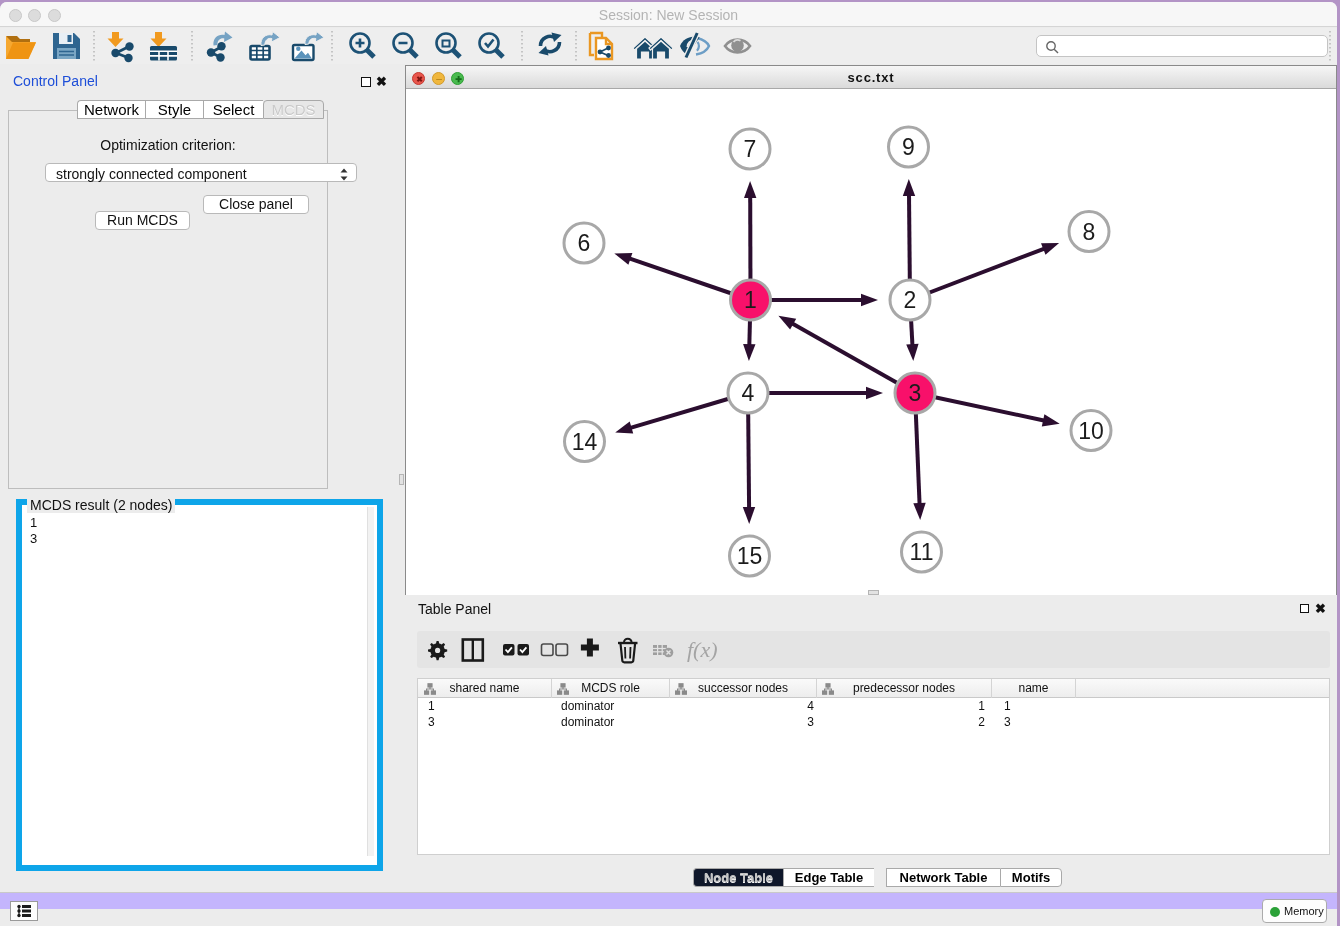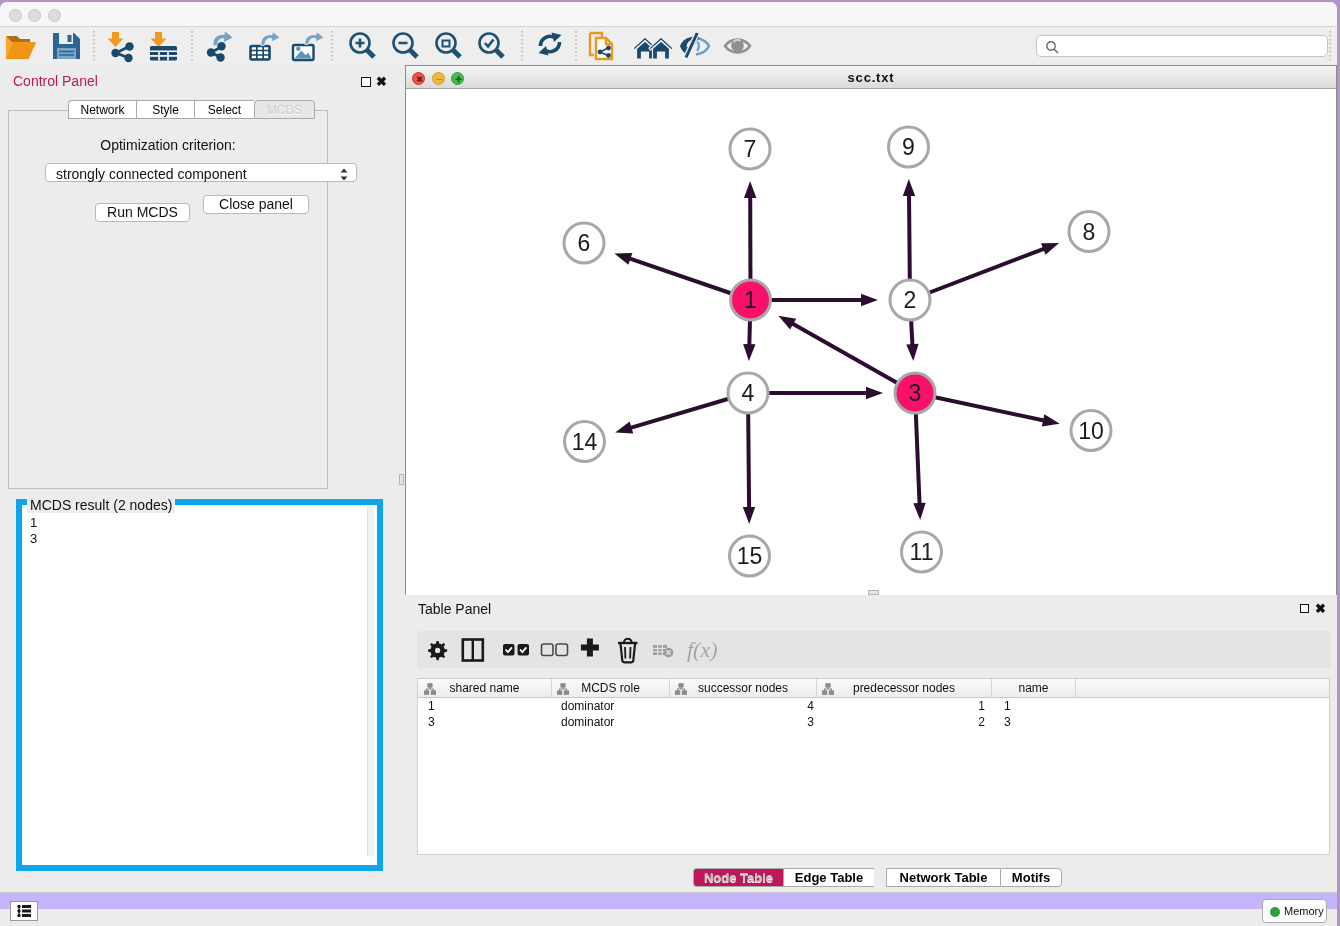--- a/index.html
+++ b/index.html
@@ -6,24 +6,24 @@
 html,body { width:1340px; height:926px; overflow:hidden; }
 body { font-family:"Liberation Sans", sans-serif; background:#b394c6; position:relative; }
 .win { position:absolute; left:0; top:2px; width:1337px; height:924px; background:#ececec; border-radius:7px 7px 0 0; overflow:hidden; }
 .titlebar { position:absolute; left:0; top:0; width:100%; height:25px; background:#f7f7f7; border-bottom:1px solid #d5d5d5; }
 .tl { position:absolute; top:7px; width:13px; height:13px; border-radius:50%; background:#dcdcdc; border:1px solid #c8c8c8; }
 .title { position:absolute; top:5px; left:0; width:100%; text-align:center; font-size:14px; color:#b4b4b4; }
 .toolbar { position:absolute; left:0; top:26px; width:100%; height:36px; background:#eeeeee; }
 .searchbox { position:absolute; left:1036px; top:7px; width:292px; height:22px; background:#fff; border:1px solid #c4c4c4; border-radius:5px; }
 
 
-.cp-head { position:absolute; left:13px; top:71px; font-size:14px; color:#be185d; }
+.cp-head { position:absolute; left:13px; top:71px; font-size:14px; color:#1d4ed8; }
 .cp-float { position:absolute; left:361px; top:75px; width:10px; height:10px; border:1.5px solid #111; background:#fff; }
 .cp-close { position:absolute; left:376px; top:72px; font-size:13px; color:#111; font-weight:bold; }
-.tabs { position:absolute; left:68px; top:98px; height:19px; display:flex; font-size:12px; z-index:5; }
+.tabs { position:absolute; left:77px; top:98px; height:19px; display:flex; font-size:15px; z-index:5; }
 .tab { background:#fff; border:1px solid #a9a9a9; border-right:none; color:#000; height:19px; line-height:18px; text-align:center; }
 .tab.last { border-right:1px solid #a9a9a9; border-radius:0 4px 0 0; border-left:1px solid #a9a9a9;}
 .tab.first { border-radius:4px 0 0 0; }
 .tab.sel { background:#e7e7e7; color:#c9c9c9; text-shadow:0 1px 0 #fff; border-radius:4px 4px 0 0; }
 .cp-box { position:absolute; left:8px; top:108px; width:320px; height:379px; background:#ececec; border:1px solid #bdbdbd; }
 .opt-label { position:absolute; left:0; top:26px; width:100%; text-align:center; font-size:14px; color:#111; }
 .cp-select { position:absolute; left:36px; top:52px; width:312px; height:19px; background:#fff; border:1px solid #b9b9b9; border-radius:4px; font-size:14px; color:#111; }
 .cp-btn { position:absolute; height:19px; background:#fff; border:1px solid #b9b9b9; border-radius:4px; font-size:14px; color:#111; text-align:center; line-height:17px; }
 .mcds-fs { position:absolute; left:16px; top:497px; width:367px; height:372px; border:6px solid #0ea5e9; background:#fff; }
 .mcds-legend { position:absolute; left:5px; top:-8px; background:#ececec; font-size:14px; padding:0 3px; color:#111; }
@@ -44,35 +44,36 @@
 .tp-float { position:absolute; left:1300px; top:602px; width:9px; height:9px; border:1.5px solid #111; background:#fff; }
 .tp-close { position:absolute; left:1315px; top:599px; font-size:13px; color:#111; font-weight:bold; }
 .tp-toolbar { position:absolute; left:417px; top:629px; width:913px; height:37px; background:#e4e4e4; border-radius:3px; }
 .tp-table { position:absolute; left:417px; top:676px; width:913px; height:177px; background:#fff; border:1px solid #cfcfcf; }
 .th-row { position:absolute; left:0; top:0; width:100%; height:19px; background:linear-gradient(#fafafa,#ededed); border-bottom:1px solid #c9c9c9; font-size:12px; color:#111; }
 .th-cell { position:absolute; top:0; height:19px; border-right:1px solid #d4d4d4; text-align:center; line-height:19px; }
 .thicon { position:absolute; top:4px; }
 .td { position:absolute; font-size:12px; color:#111; height:16px; line-height:16px; }
 .bot-tabs { position:absolute; left:693px; top:866px; height:19px; display:flex; font-size:13px; font-weight:bold; }
 .btab { background:#fff; border:1px solid #a9a9a9; border-right:none; color:#000; height:19px; line-height:18px; text-align:center; }
-.btab.sel { background:#be185d; color:#c3c3c3; text-shadow:0 1px 0 #fff; border-radius:4px 0 0 4px; }
+.btab.sel { background:#0f172a; color:#c3c3c3; text-shadow:0 1px 0 #fff; border-radius:4px 0 0 4px; }
 .btab.last { border-right:1px solid #a9a9a9; border-radius:0 4px 4px 0; }
 
 
 .statusbar { position:absolute; left:0; top:890px; width:100%; height:17px; background:#c4b5fd; border-top:1px solid #c9c9c9;padding-left:34px; }
 .sb-btn { position:absolute; left:10px; top:8px; width:28px; height:20px; background:#fcfcfc; border:1px solid #9a9a9a; }
 .mem-btn { position:absolute; left:1262px; top:6px; width:65px; height:24px; background:#fdfdfd; border:1px solid #ababab; border-radius:4px; font-size:11px; color:#111; }
 </style>
 </head>
 <body>
 <div class="win">
   <div class="titlebar">
     <div class="tl" style="left:9px"></div>
     <div class="tl" style="left:28px"></div>
     <div class="tl" style="left:48px"></div>
+    <div class="title">Session: New Session</div>
   </div>
   <div class="toolbar" id="toolbar">
     <svg width="1337" height="36" viewBox="0 0 1337 36">
 
       <g stroke="#9a9a9a" stroke-width="1" stroke-dasharray="1.5,2.5">
         <line x1="94" y1="3" x2="94" y2="33"></line>
         <line x1="192" y1="3" x2="192" y2="33"></line>
         <line x1="332" y1="3" x2="332" y2="33"></line>
         <line x1="522" y1="3" x2="522" y2="33"></line>
         <line x1="576" y1="3" x2="576" y2="33"></line>
@@ -236,21 +237,21 @@
     <div class="tab sel last" style="width:61px;">MCDS</div>
   </div>
   <div class="cp-box">
     <div class="opt-label">Optimization criterion:</div>
     <div class="cp-select">
       <span style="position:absolute;left:10px;top:2px;">strongly connected component</span>
       <svg style="position:absolute;right:7px;top:3px;" width="10" height="15" viewBox="0 0 10 15">
         <path d="M1.5 5.5 L5 1.5 L8.5 5.5 Z M1.5 9.5 L5 13.5 L8.5 9.5 Z" fill="#333"></path>
       </svg>
     </div>
-    <div class="cp-btn" style="left:86px; top:92px; width:95px;">Run MCDS</div>
+    <div class="cp-btn" style="left:86px; top:100px; width:95px;">Run MCDS</div>
     <div class="cp-btn" style="left:194px; top:84px; width:106px;">Close panel</div>
   </div>
   <div class="mcds-fs">
     <div class="mcds-legend">MCDS result (2 nodes)</div>
     <div class="mcds-scroll"></div>
     <div class="mcds-text">1<br>3</div>
   </div>
   <div class="splitter-v"></div>
 
   <div class="net-win">

